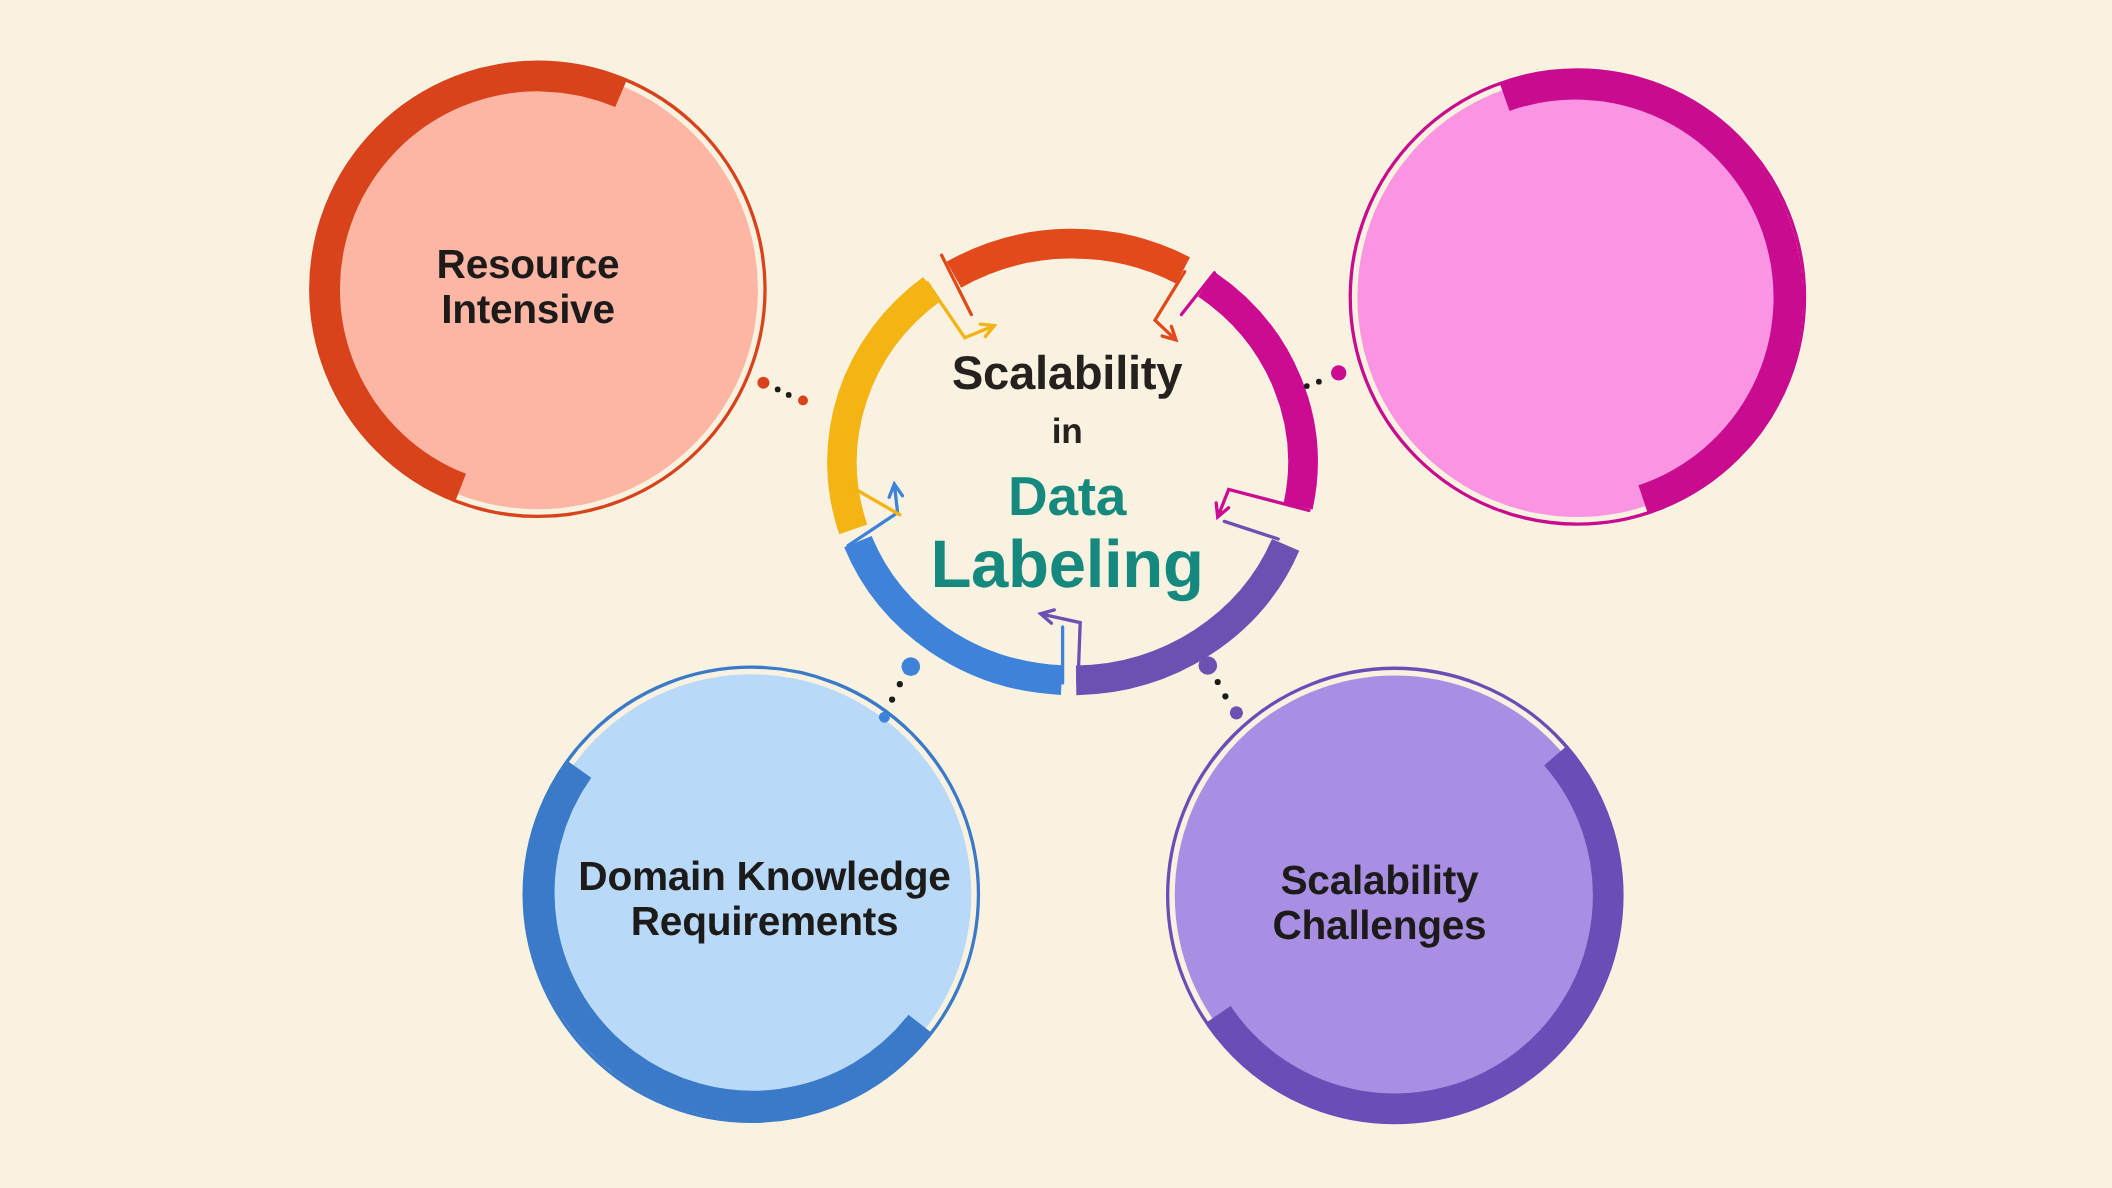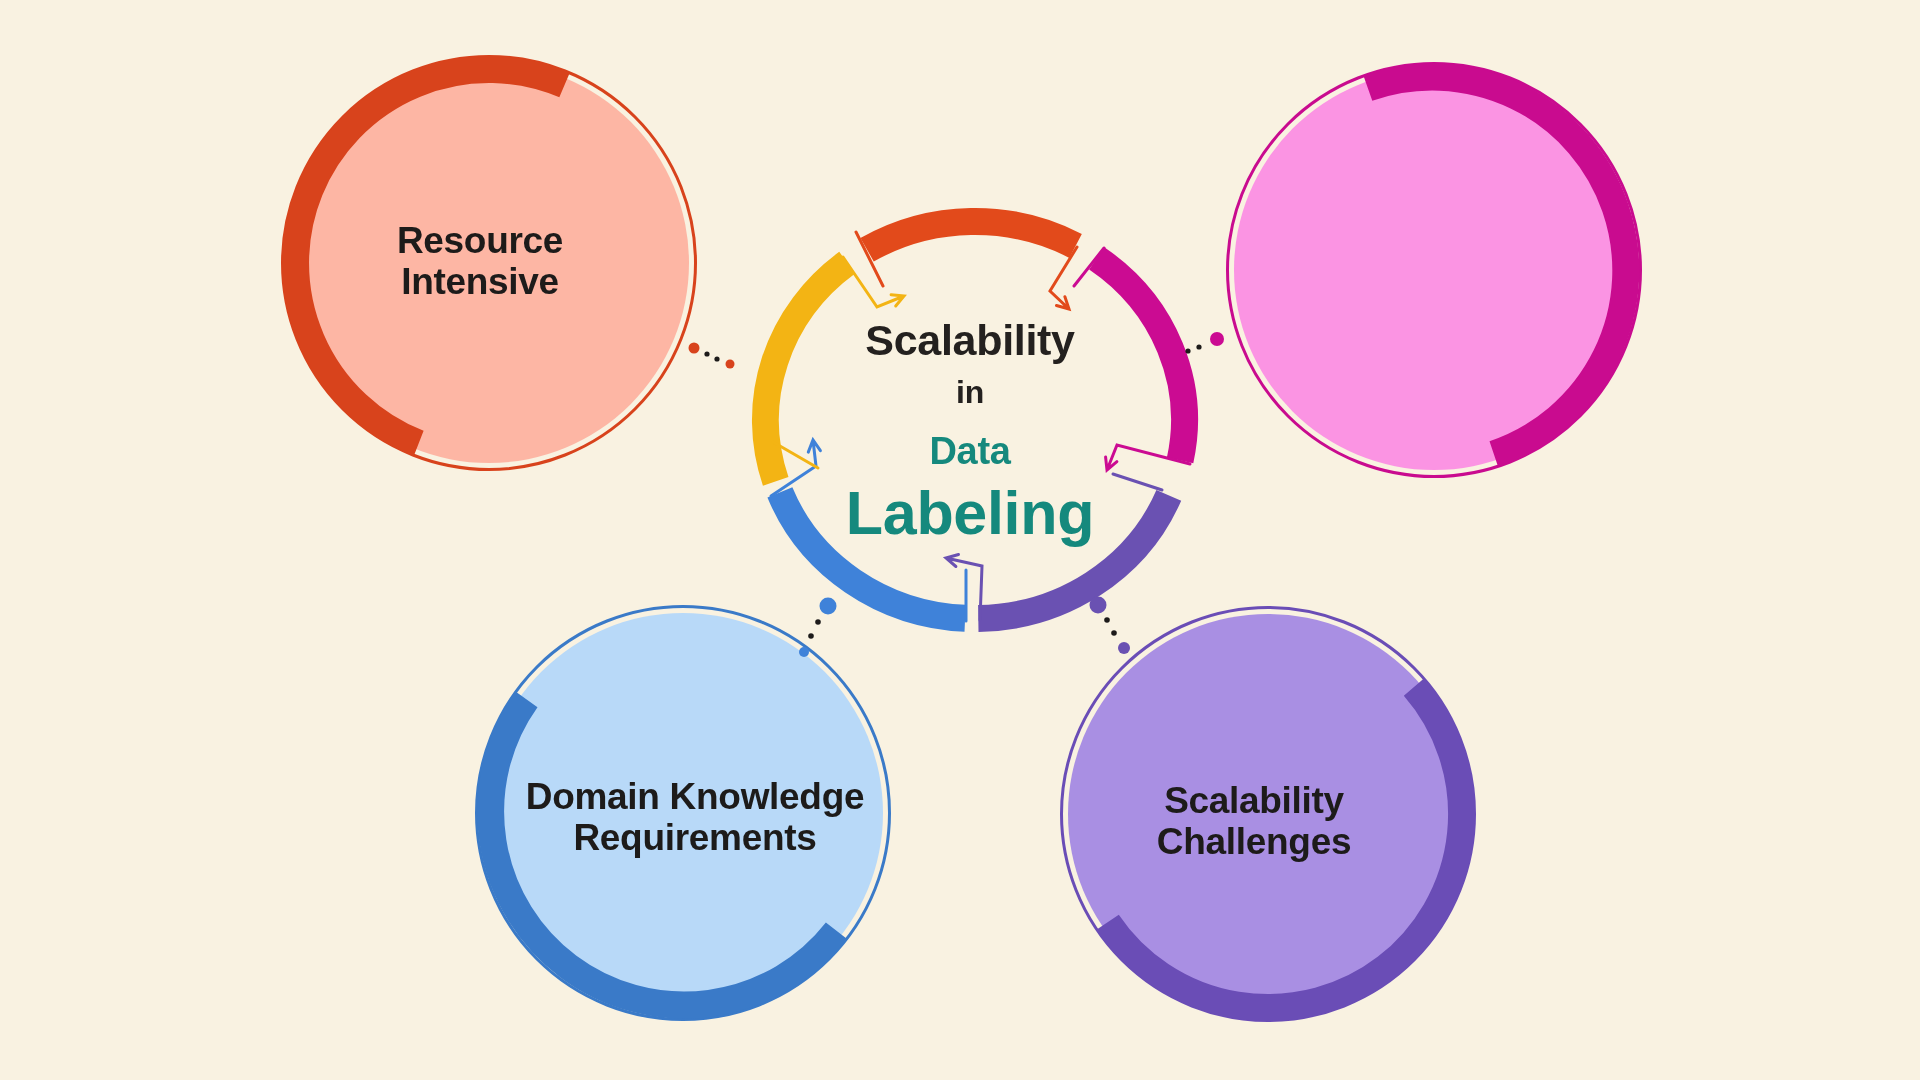--- a/index.html
+++ b/index.html
@@ -13,21 +13,21 @@
     text-align:center;white-space:pre-line;
     font-weight:700;font-size:37px;line-height:41px;
     color:#1d1b1a;letter-spacing:-0.3px;
   }
   .hub-line{
     position:absolute;left:970px;transform:translate(-50%,-50%);
     font-weight:700;color:#24211f;text-align:center;letter-spacing:-0.3px;
   }
   .hub-line.l1{top:340px;font-size:43px;}
   .hub-line.l2{top:392px;font-size:32px;}
-  .hub-line.l3{top:451px;font-size:38px;color:#15897d;}
+  .hub-line.l3{top:451px;font-size:50px;color:#15897d;}
   .hub-line.l4{top:513px;font-size:61px;color:#15897d;}
 </style>
 </head>
 <body>
 
 <div class="stage">
 
   <svg width="1920" height="1080" viewBox="0 0 1920 1080">
 
     <g>

